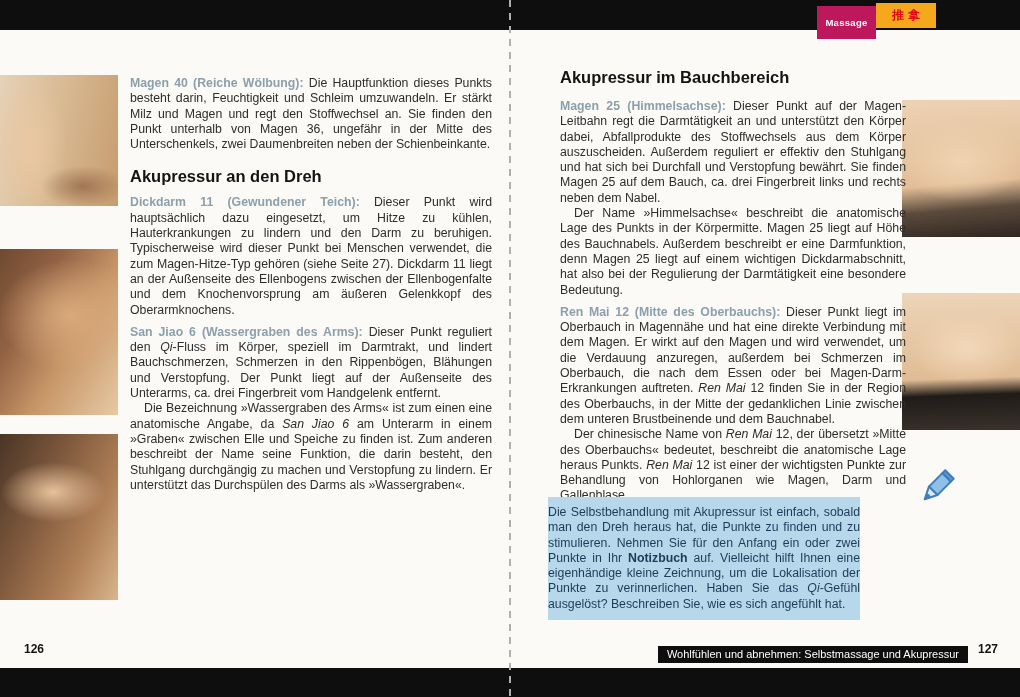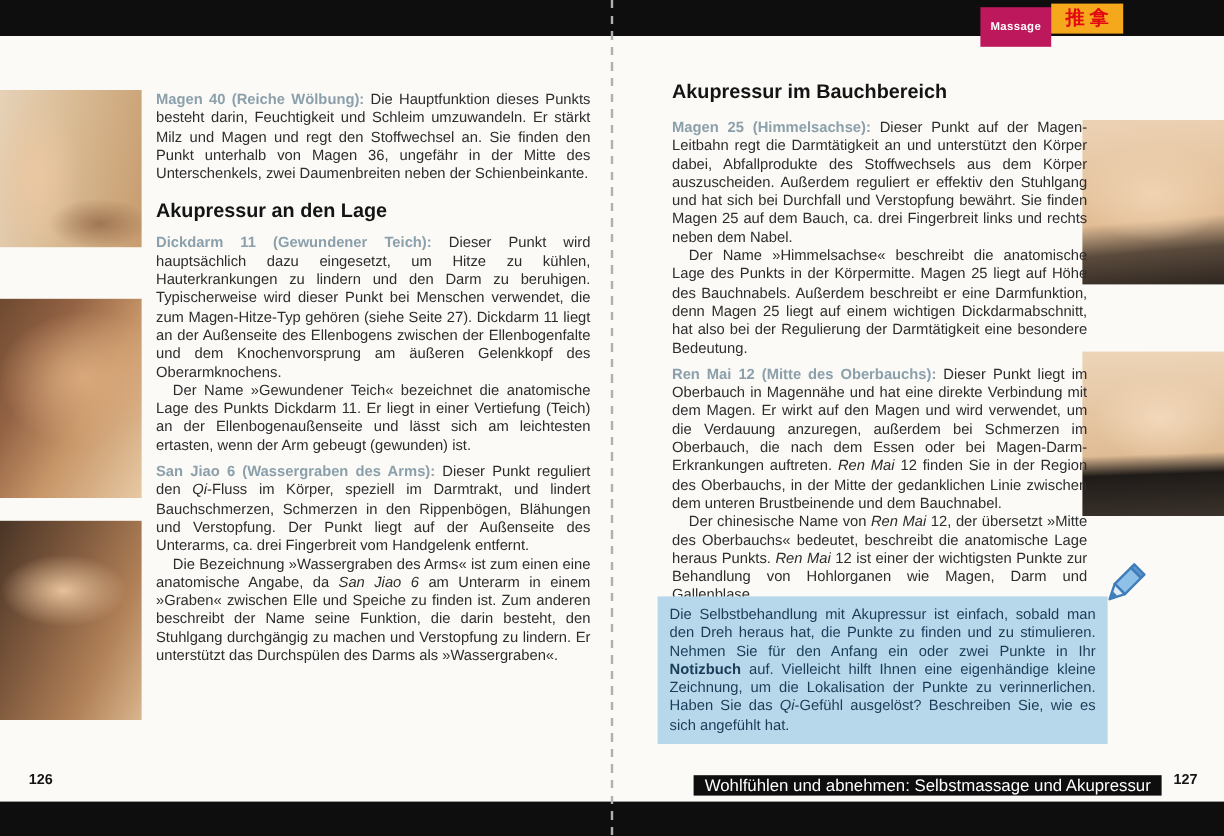--- a/index.html
+++ b/index.html
@@ -9,21 +9,21 @@
   .spread { position:relative; width:1020px; height:697px; background:#fbfaf7; overflow:hidden; }
 
   
   .bar { position:absolute; left:0; width:1020px; background:#0e0e0e; }
   .bar-top { top:0; height:30px; }
   .bar-bottom { bottom:0; height:29px; }
 
   
   .tab { position:absolute; display:flex; align-items:center; justify-content:center; }
   .tab-massage { left:817px; top:6px; width:59px; height:33px; background:#be185d; color:#ffffff; font-size:9.5px; font-weight:bold; letter-spacing:.3px; }
-  .tab-cn { left:876px; top:3px; width:60px; height:25px; background:#f6a81c; color:#e30613; font-size:16px; font-weight:bold; letter-spacing:4px; padding-left:4px; }
+  .tab-cn { left:876px; top:3px; width:60px; height:25px; background:#f6a81c; color:#e30613; font-size:12px; font-weight:bold; letter-spacing:4px; padding-left:4px; }
 
   
   .gutter { position:absolute; left:509px; top:0; width:2px; height:697px;
     background:repeating-linear-gradient(to bottom, #b0b0b0 0 7px, rgba(255,255,255,0) 7px 13px); }
 
   
   .photo { position:absolute; }
   .photo-legs { left:0; top:75px; width:118px; height:131px;
     background: radial-gradient(60px 30px at 70% 85%, rgba(120,75,45,.55), transparent 70%),
                 radial-gradient(50px 90px at 25% 55%, rgba(236,200,162,.9), transparent 75%),
@@ -48,32 +48,32 @@
   .para { margin:0; }
   .para.indent { text-indent:14px; }
   .block { margin-bottom:7px; }
   .section-heading { font-size:16.5px; line-height:20px; color:#141414; font-weight:bold; margin:14px 0 9px; text-align:left; }
   .col-right .section-heading { margin:0 0 12px; }
   .lead { color:#8ba0ab; font-weight:bold; }
   .i { font-style:italic; }
   .b { font-weight:bold; }
 
   
-  .info-box { position:absolute; left:548px; top:497px; width:375px; background:#b6d8ea;
-    color:#1b3c59; padding:8px 10px; font-size:12.3px; line-height:15.3px; text-align:justify; }
+  .info-box { position:absolute; left:548px; top:497px; width:312px; background:#b6d8ea;
+    color:#1b3c59; padding:8px 0; font-size:12.3px; line-height:15.3px; text-align:justify; }
 
   
   .pencil { position:absolute; left:914px; top:466px; width:44px; height:44px; }
 
   
   .pagenum { position:absolute; font-size:12px; font-weight:bold; color:#141414; }
   .pagenum-left { left:24px; top:642px; }
   .pagenum-right { right:22px; top:642px; }
   .footer-strip { position:absolute; right:52px; top:646px; height:17px; line-height:17px;
-    background:#0e0e0e; color:#ffffff; font-size:14px; padding:0 9px; white-space:nowrap; }
+    background:#0e0e0e; color:#ffffff; font-size:11px; padding:0 9px; white-space:nowrap; }
 </style>
 </head>
 <body>
 
 <div class="spread">
 
   <div class="bar bar-top"></div>
   <div class="bar bar-bottom"></div>
 
   <div class="tab tab-massage">Massage</div>
@@ -83,24 +83,23 @@
   <div class="photo photo-elbow"></div>
   <div class="photo photo-hands"></div>
 
   <div class="photo photo-belly1"></div>
   <div class="photo photo-belly2"></div>
 
   <div class="text-col col-left">
     <div class="block">
       <p class="para"><span class="lead">Magen 40 (Reiche Wölbung):</span><span> Die Hauptfunktion dieses Punkts besteht darin, Feuchtigkeit und Schleim umzuwandeln. Er stärkt Milz und Magen und regt den Stoffwechsel an. Sie finden den Punkt unterhalb von Magen 36, ungefähr in der Mitte des Unterschenkels, zwei Daumenbreiten neben der Schienbeinkante.</span></p>
     </div>
-    <h2 class="section-heading">Akupressur an den Lage</h2>
+    <h2 class="section-heading">Akupressur an den Dreh</h2>
     <div class="block">
       <p class="para"><span class="lead">Dickdarm 11 (Gewundener Teich):</span><span> Dieser Punkt wird hauptsächlich dazu eingesetzt, um Hitze zu kühlen, Hauterkrankungen zu lindern und den Darm zu beruhigen. Typischerweise wird dieser Punkt bei Menschen verwendet, die zum Magen-Hitze-Typ gehören (siehe Seite 27). Dickdarm 11 liegt an der Außenseite des Ellenbogens zwischen der Ellenbogenfalte und dem Knochenvorsprung am äußeren Gelenkkopf des Oberarmknochens.</span></p>
-      <p class="para indent"><span>Der Name »Gewundener Teich« bezeichnet die anatomische Lage des Punkts Dickdarm 11. Er liegt in einer Vertiefung (Teich) an der Ellenbogenaußenseite und lässt sich am leichtesten ertasten, wenn der Arm gebeugt (gewunden) ist.</span></p>
     </div>
     <div class="block">
       <p class="para"><span class="lead">San Jiao 6 (Wassergraben des Arms):</span><span> Dieser Punkt reguliert den </span><span class="i">Qi</span><span>-Fluss im Körper, speziell im Darmtrakt, und lindert Bauchschmerzen, Schmerzen in den Rippenbögen, Blähungen und Verstopfung. Der Punkt liegt auf der Außenseite des Unterarms, ca. drei Fingerbreit vom Handgelenk entfernt.</span></p>
       <p class="para indent"><span>Die Bezeichnung »Wassergraben des Arms« ist zum einen eine anatomische Angabe, da </span><span class="i">San Jiao 6</span><span> am Unterarm in einem »Graben« zwischen Elle und Speiche zu finden ist. Zum anderen beschreibt der Name seine Funktion, die darin besteht, den Stuhlgang durchgängig zu machen und Verstopfung zu lindern. Er unterstützt das Durchspülen des Darms als »Wassergraben«.</span></p>
     </div>
   </div>
 
   <div class="text-col col-right">
     <h2 class="section-heading">Akupressur im Bauchbereich</h2>
     <div class="block">

